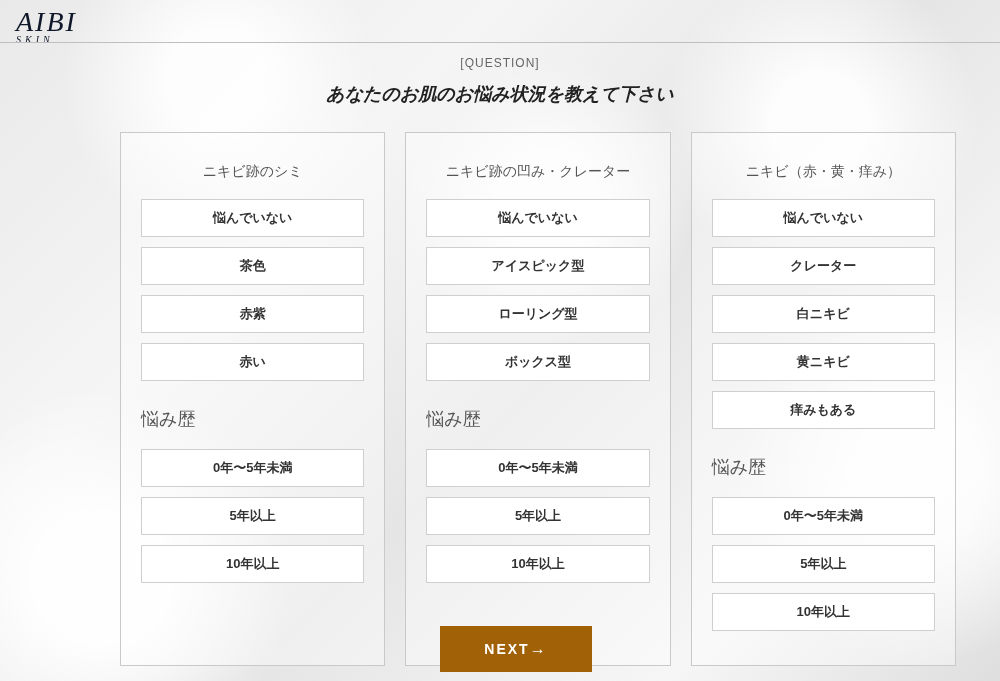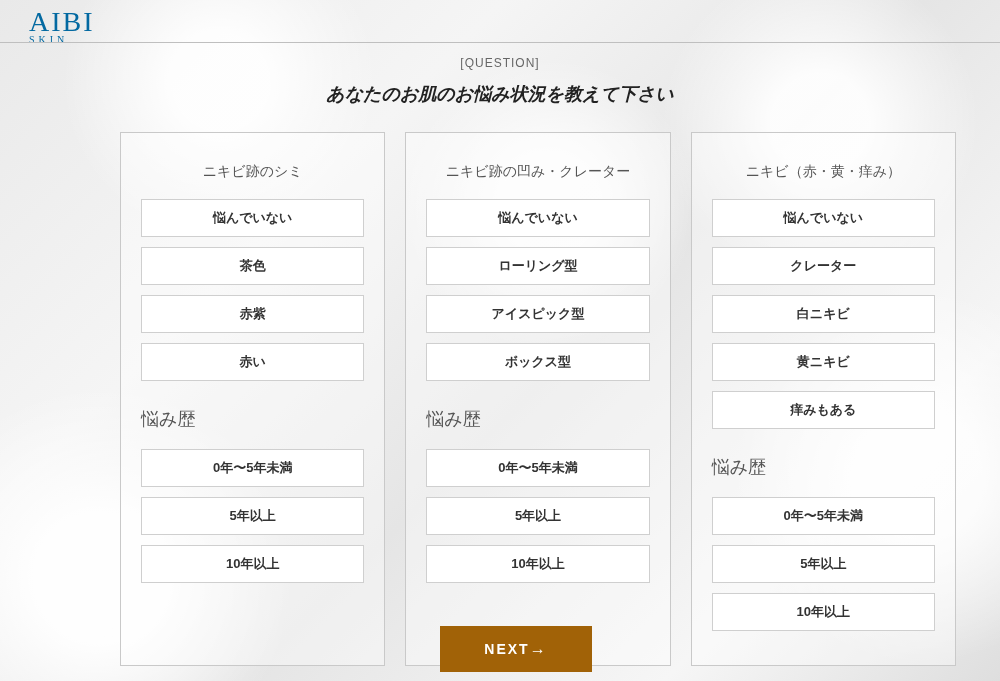--- a/index.html
+++ b/index.html
@@ -5,21 +5,21 @@
     * { margin:0; padding:0; box-sizing:border-box; }
     html, body { width:1000px; height:681px; overflow:hidden; font-family:"Helvetica Neue", Arial, "Hiragino Sans", "Yu Gothic", sans-serif; color:#333; }
     body {
       background: radial-gradient(circle at 10% 85%, rgba(255,255,255,0.95) 0 6%, transparent 18%),
                   radial-gradient(circle at 22% 12%, rgba(255,255,255,0.9) 0 5%, transparent 16%),
                   radial-gradient(circle at 55% 30%, rgba(255,255,255,0.85) 0 7%, transparent 20%),
                   radial-gradient(circle at 82% 18%, rgba(255,255,255,0.9) 0 5%, transparent 16%),
                   radial-gradient(circle at 92% 70%, rgba(255,255,255,0.85) 0 6%, transparent 18%),
                   linear-gradient(135deg, #e9e9e9 0%, #f5f5f5 30%, #e5e5e5 55%, #f6f6f6 80%, #dedede 100%);
     }
-    .logo { position:absolute; top:8px; left:29px; font-family:"Times New Roman", serif; color:#0369a1; letter-spacing:2px; }
+    .logo { position:absolute; top:8px; left:16px; font-family:"Times New Roman", serif; color:#0f172a; letter-spacing:2px;font-style:italic; }
     .logo .aibi { font-size:28px; font-weight:500; line-height:1; }
     .logo .skin { font-size:10px; letter-spacing:4px; line-height:1; margin-top:-1px; }
     .hr { position:absolute; top:42px; left:0; width:1000px; height:1px; background:#bfbfbf; }
     .qlabel { position:absolute; top:56px; width:1000px; text-align:center; font-size:12px; color:#666; letter-spacing:1px; }
     .title  { position:absolute; top:82px; width:1000px; text-align:center; font-size:18px; font-weight:700; color:#222;font-style:italic; }
     .panels { position:absolute; top:132px; left:120px; width:836px; display:flex; gap:20px; }
     .panel  { flex:1; border:1px solid #c9c9c9; background:rgba(255,255,255,0.4); padding:30px 20px 24px; }
     .group-title { text-align:center; font-size:14px; color:#555; margin-bottom:18px; }
     .opt { display:block; width:100%; background:#fff; border:1px solid #cfcfcf; color:#333; font-size:13px; padding:9px 0; margin-bottom:10px; cursor:pointer; text-align:center;font-weight:bold; }
     .subhead { font-size:18px; color:#555; margin:26px 0 18px; }
@@ -50,22 +50,22 @@
     <button class="opt">赤い</button>
     <div class="subhead">悩み歴</div>
     <button class="opt">0年〜5年未満</button>
     <button class="opt">5年以上</button>
     <button class="opt">10年以上</button>
   </div>
 
   <div class="panel">
     <div class="group-title">ニキビ跡の凹み・クレーター</div>
     <button class="opt">悩んでいない</button>
+    <button class="opt">アイスピック型</button>
     <button class="opt">ローリング型</button>
-    <button class="opt">アイスピック型</button>
     <button class="opt">ボックス型</button>
     <div class="subhead">悩み歴</div>
     <button class="opt">0年〜5年未満</button>
     <button class="opt">5年以上</button>
     <button class="opt">10年以上</button>
   </div>
 
   <div class="panel">
     <div class="group-title">ニキビ（赤・黄・痒み）</div>
     <button class="opt">悩んでいない</button>

